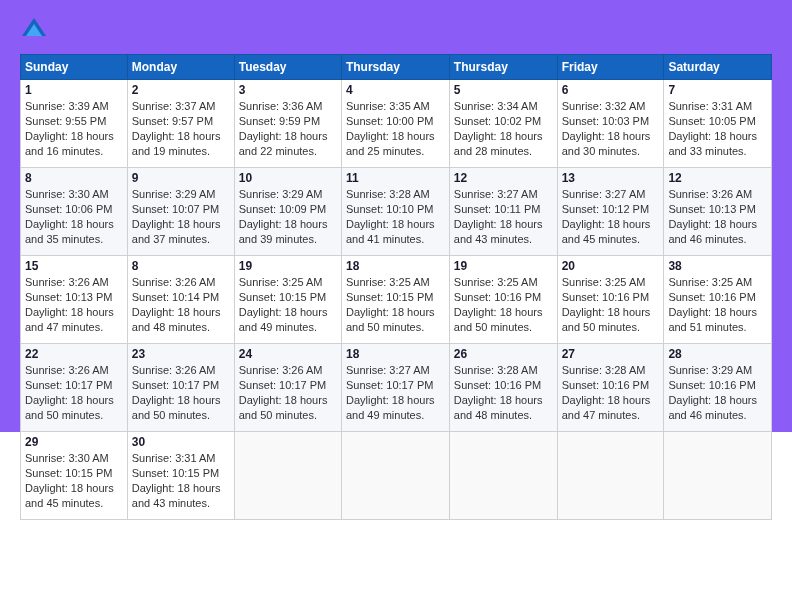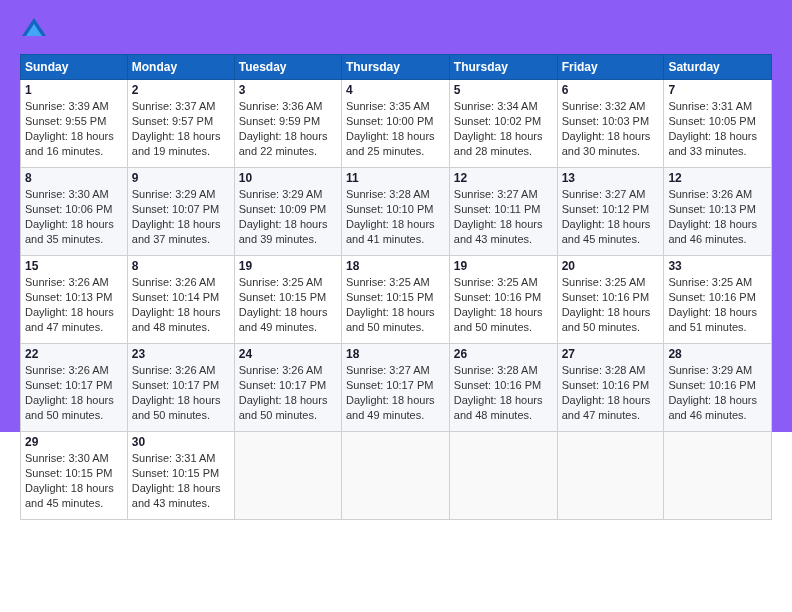--- a/index.html
+++ b/index.html
@@ -212,21 +212,21 @@
           </td>
           <td>
             <div class="day-number">19</div>
             <div class="day-detail">Sunrise: 3:25 AM<br>Sunset: 10:16 PM<br>Daylight: 18 hours<br>and 50 minutes.</div>
           </td>
           <td>
             <div class="day-number">20</div>
             <div class="day-detail">Sunrise: 3:25 AM<br>Sunset: 10:16 PM<br>Daylight: 18 hours<br>and 50 minutes.</div>
           </td>
           <td>
-            <div class="day-number">33</div>
+            <div class="day-number">38</div>
             <div class="day-detail">Sunrise: 3:25 AM<br>Sunset: 10:16 PM<br>Daylight: 18 hours<br>and 51 minutes.</div>
           </td>
         </tr>
         <tr>
           <td>
             <div class="day-number">22</div>
             <div class="day-detail">Sunrise: 3:26 AM<br>Sunset: 10:17 PM<br>Daylight: 18 hours<br>and 50 minutes.</div>
           </td>
           <td>
             <div class="day-number">23</div>

